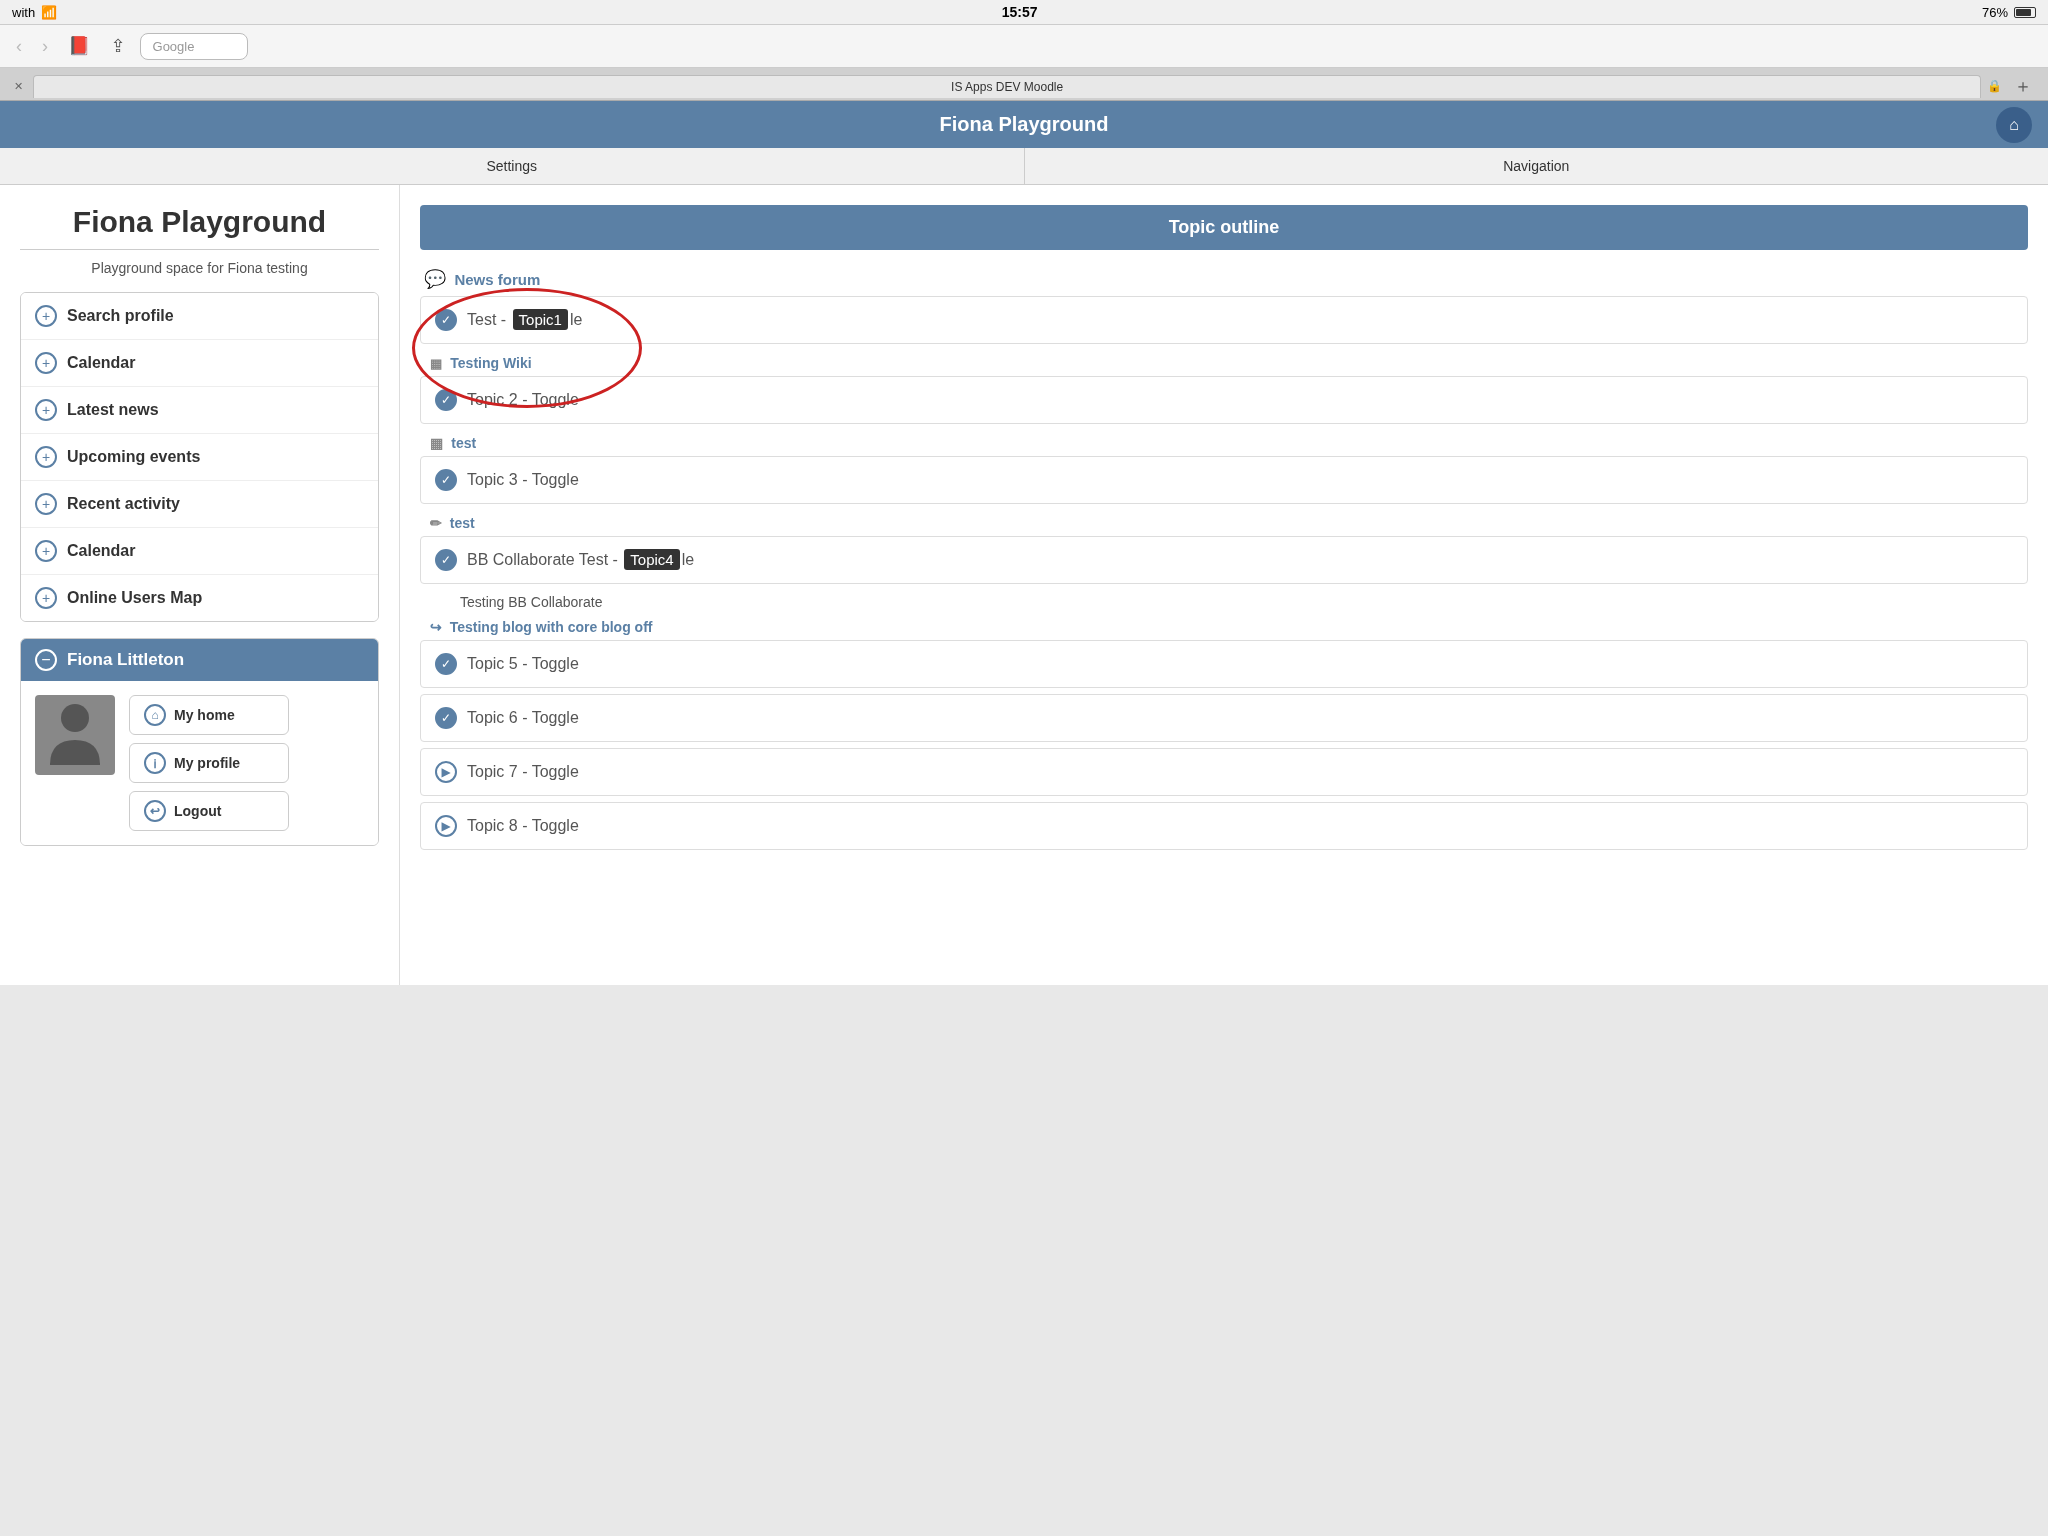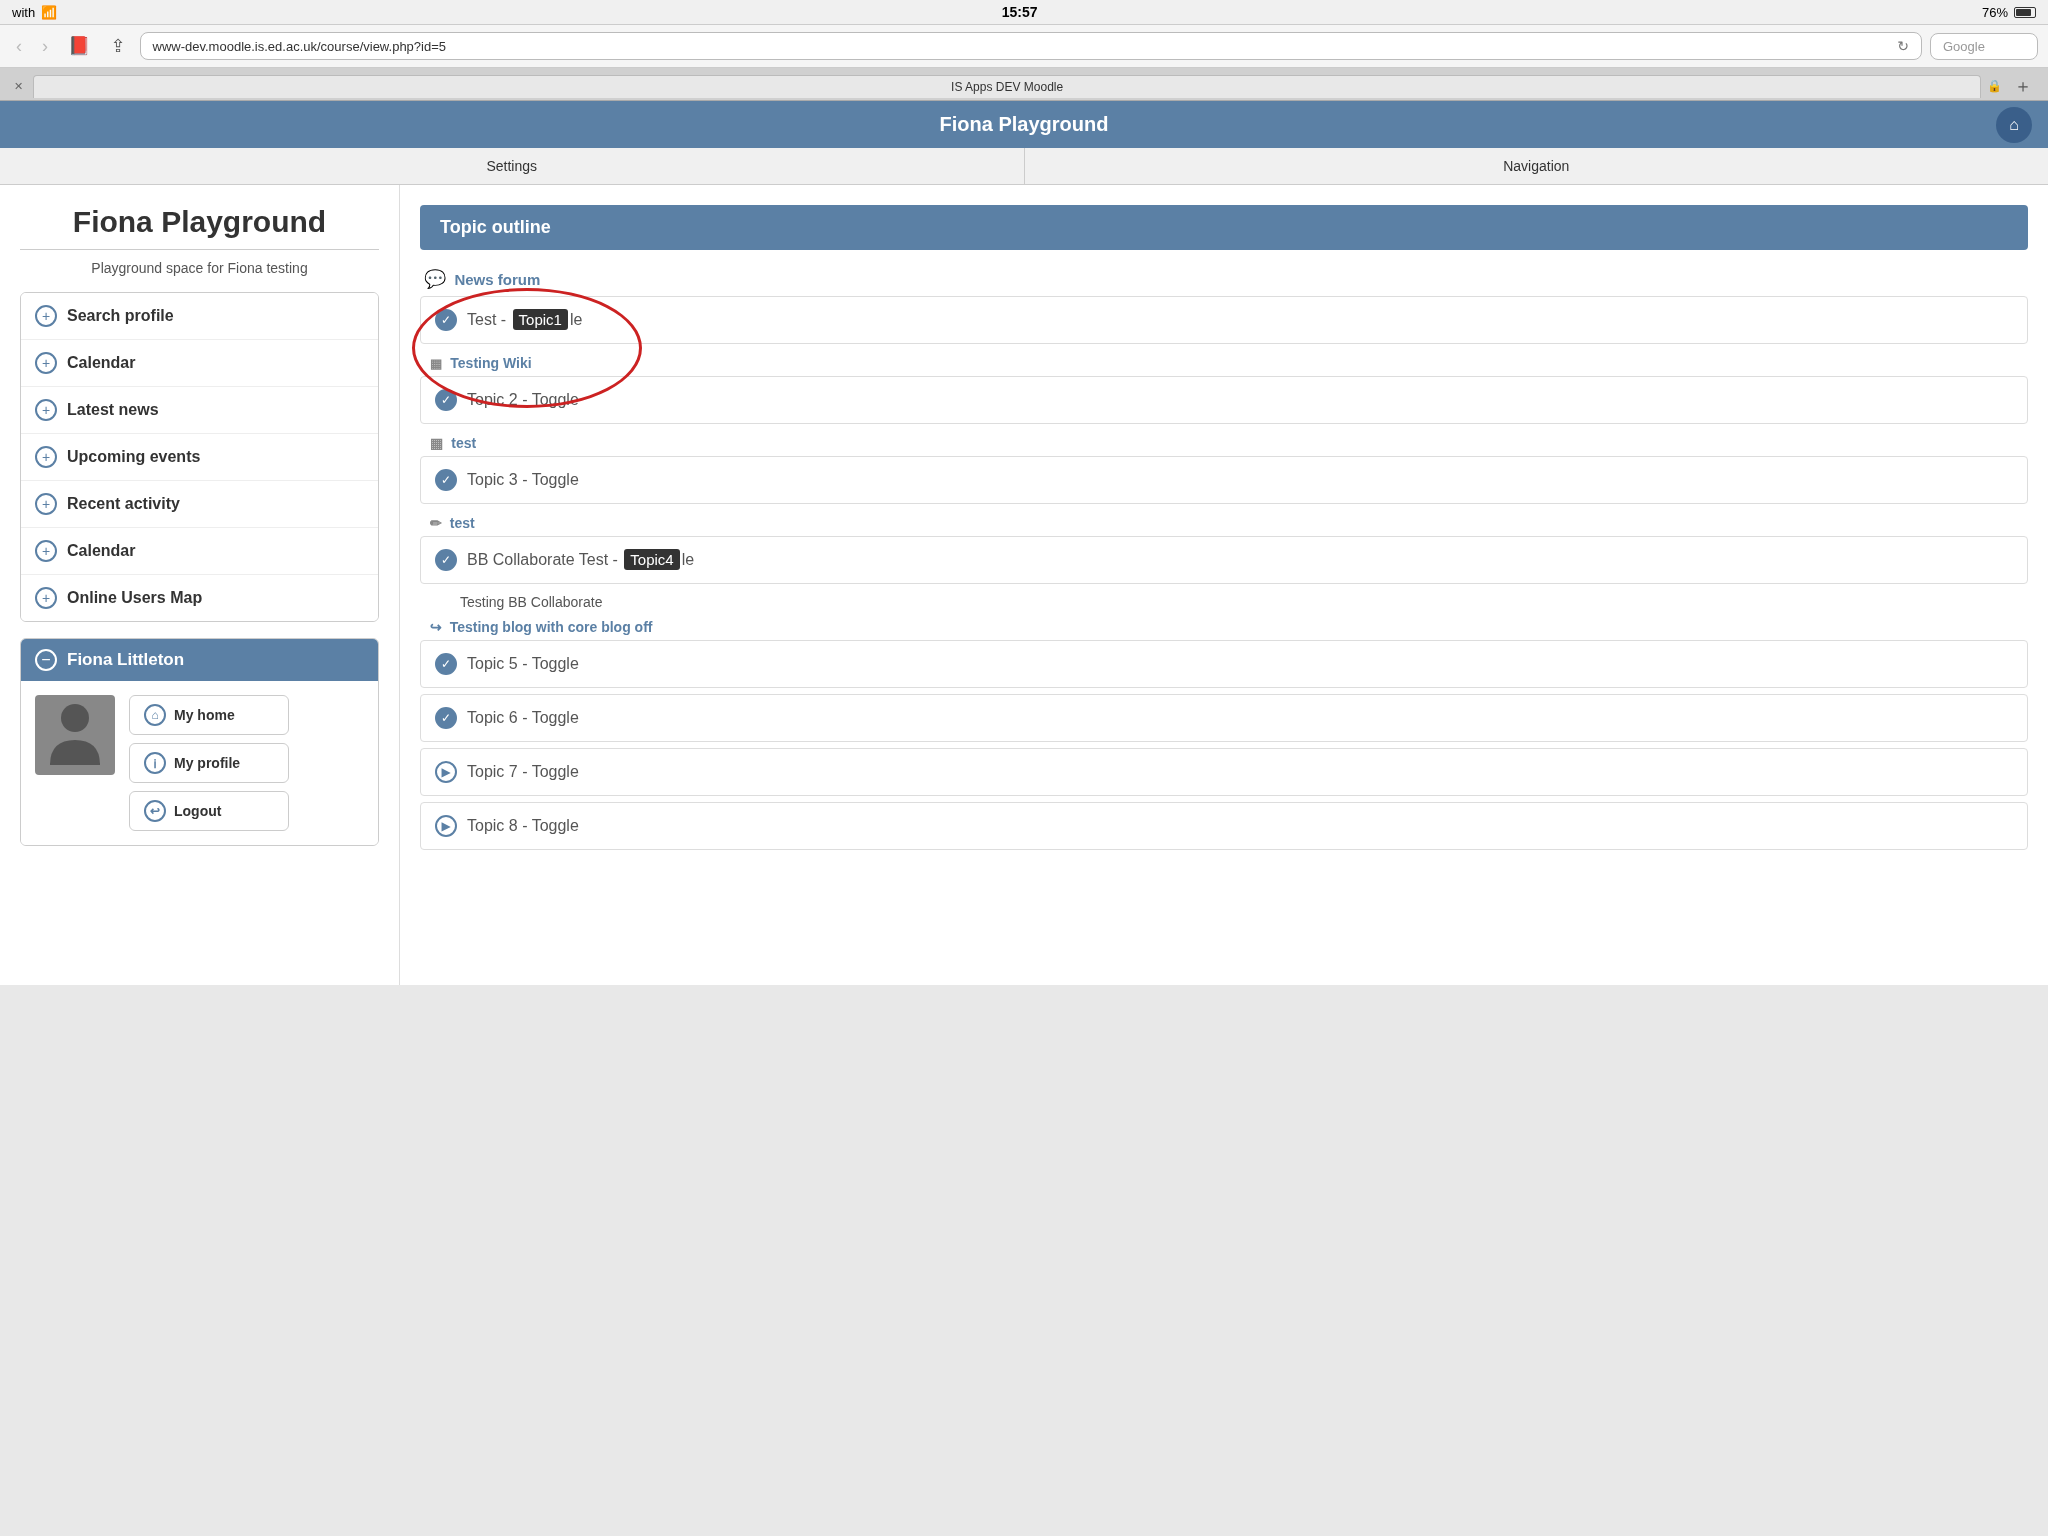--- a/index.html
+++ b/index.html
@@ -276,20 +276,21 @@
     .right-content {
       flex: 1;
       padding: 20px;
     }
     .topic-outline-header {
       background: #5b80a5;
       color: white;
       font-weight: bold;
       font-size: 18px;
       padding: 12px 20px;
+      text-align: center;
       border-radius: 4px;
       margin-bottom: 12px;
     }
     .news-forum-link {
       display: flex;
       align-items: center;
       gap: 8px;
       padding: 6px 4px;
       color: #5b80a5;
       font-size: 15px;
@@ -404,24 +405,20 @@
     <span>76%</span>
     <div class="battery-bar"></div>
   </div>
 </div>
 
 <div class="browser-chrome">
   <button class="nav-btn disabled">‹</button>
   <button class="nav-btn disabled">›</button>
   <button class="nav-btn">📕</button>
   <button class="nav-btn">⇪</button>
-  <div class="url-bar">
-    <span class="url-text">www-dev.moodle.is.ed.ac.uk/course/view.php?id=5</span>
-    <span class="reload-btn">↻</span>
-  </div>
   <div class="search-bar">
     <span>Google</span>
   </div>
 </div>
 
 <div class="tab-bar">
   <span class="tab-close">✕</span>
   <div class="tab-label">IS Apps DEV Moodle</div>
   <span class="tab-lock">🔒</span>
   <span class="tab-new">＋</span>

